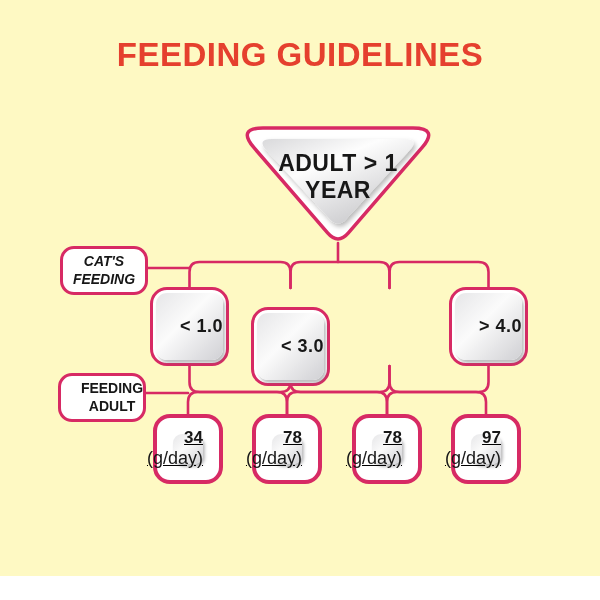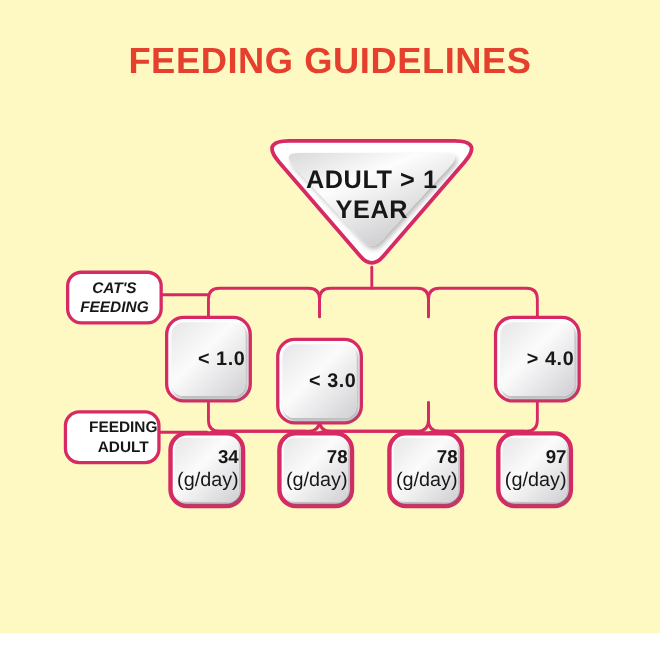--- a/index.html
+++ b/index.html
@@ -54,26 +54,27 @@
   .rlabel.feed{left:58px;top:373px;padding-left:20px;}
   .wbox{
     position:absolute;top:287px;
     width:79px;height:79px;
     background:#ffffff;
     border:3px solid var(--pink);
     border-radius:17px;
     padding:3px;
   }
   .abox{
-    position:absolute;top:392px;
+    position:absolute;top:414px;
     width:70px;height:70px;
     background:#ffffff;
     border:4.5px solid var(--pink);
     border-radius:17px;
-    padding:2px;
+    padding:16px;
+    text-decoration:underline;
   }
   .inner{
     width:100%;height:100%;
     border-radius:11px;
     background:linear-gradient(135deg,#e6e6e8 0%,#fbfbfb 42%,#d0d0d4 100%);
     box-shadow:2px 3px 3px rgba(110,110,116,0.45);
     display:flex;flex-direction:column;
     align-items:flex-end;justify-content:center;
     color:#171717;
   }

